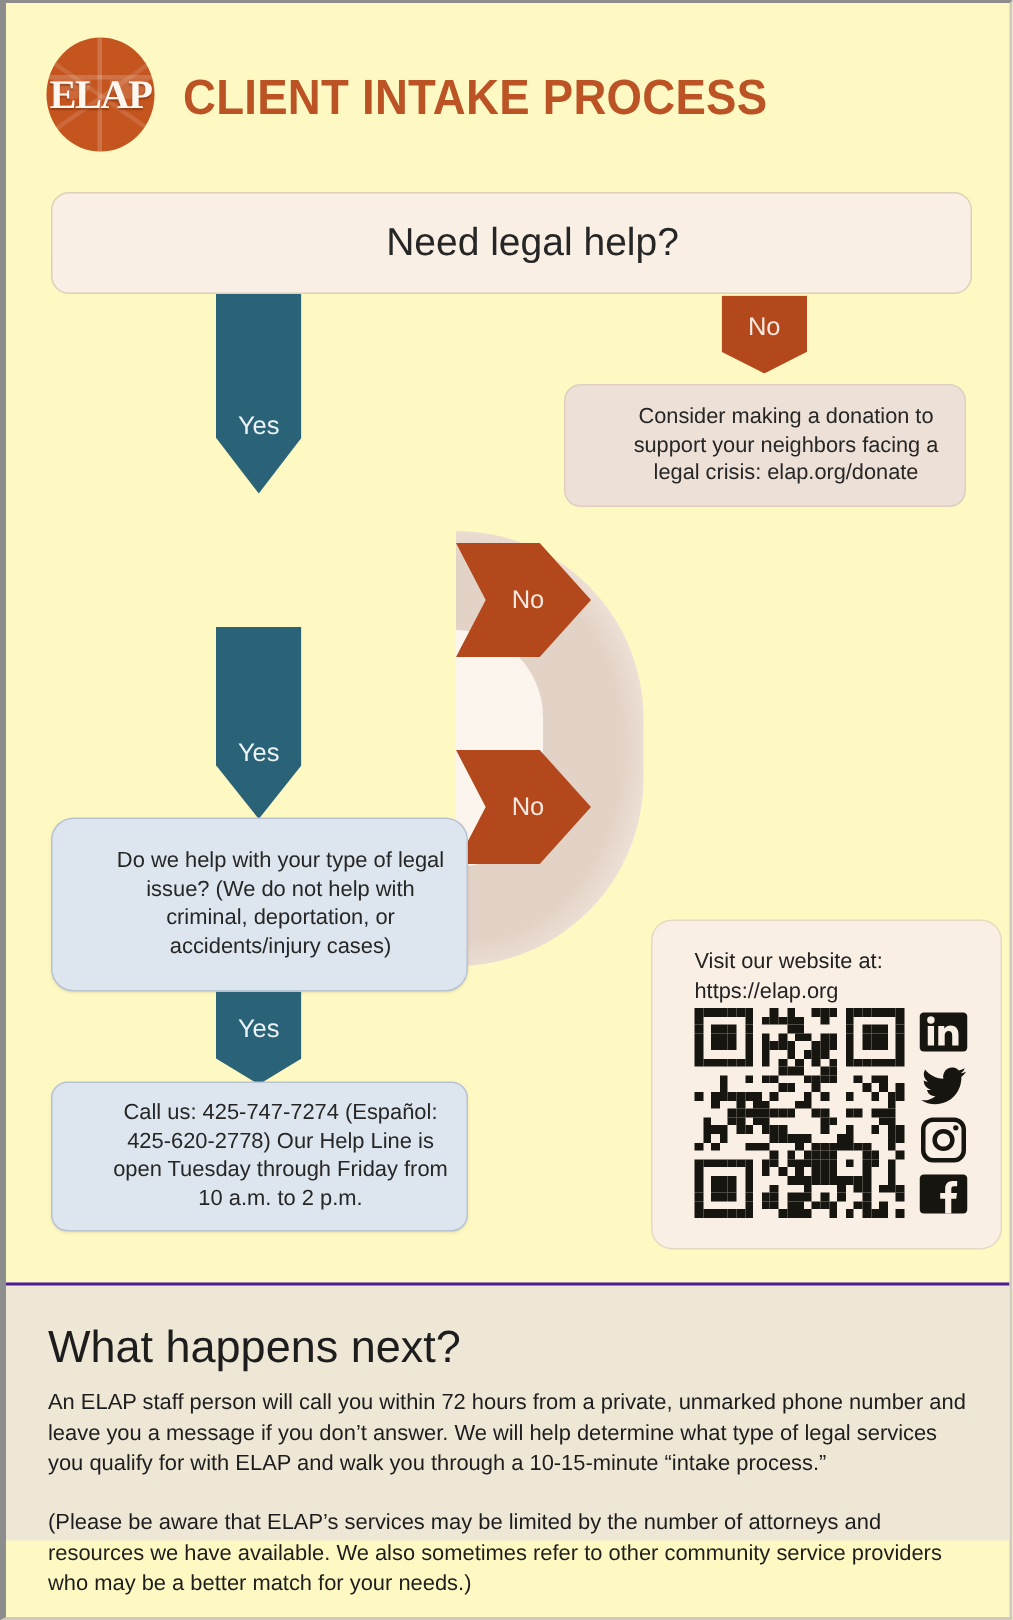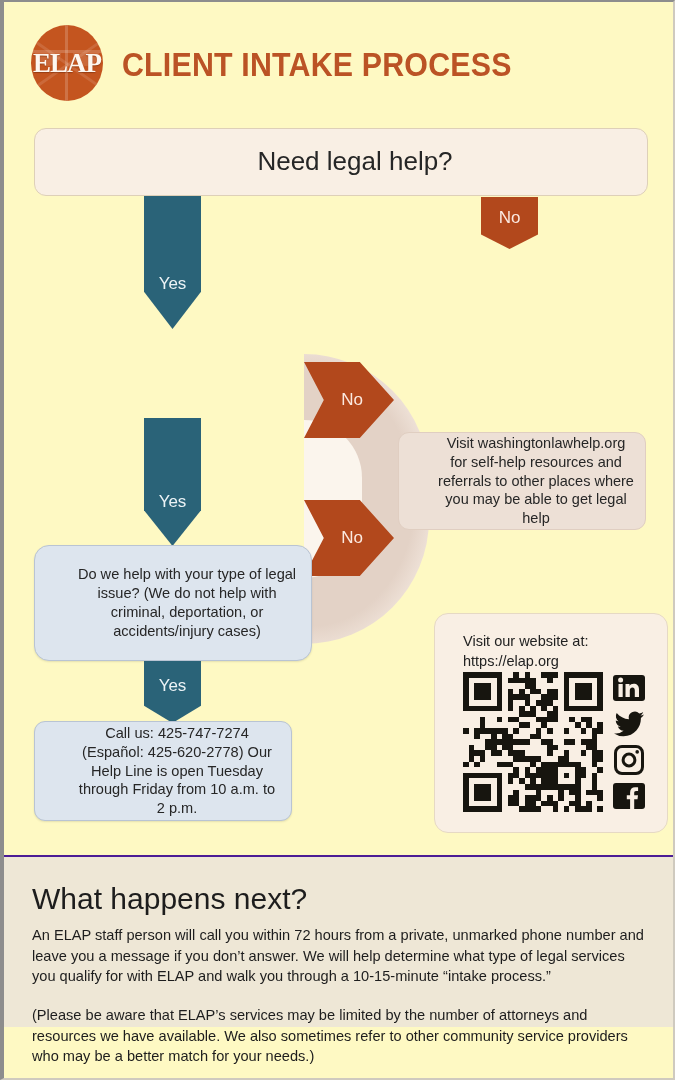--- a/index.html
+++ b/index.html
@@ -152,56 +152,56 @@
   </div>
 
   <div class="node box-cream" style="left:30px;top:126px;width:614px;height:68px;font-size:26px;">
     <span class="txt">Need legal help?</span>
   </div>
 
   <div class="arrow-down orange" style="left:477px;top:195px;width:57px;height:52px;">
     <span style="margin-bottom:10px;">No</span>
   </div>
 
+  <div class="node box-tan" style="left:372px;top:254px;width:268px;height:82px;font-size:14.5px;">
+    <span class="txt">Consider making a donation to support your neighbors facing a legal crisis: elap.org/donate</span>
+  </div>
 
   <div class="arrow-down" style="left:140px;top:194px;width:57px;height:133px;">
     <span style="margin-top:42px;">Yes</span>
   </div>
 
   <div id="connector-circle"></div>
   <div id="connector-inner"></div>
 
 
   <div class="arrow-right" style="left:300px;top:360px;width:90px;height:76px;
               clip-path:polygon(0 0,62% 0,100% 50%,62% 100%,0 100%,22% 50%);">
     <span style="margin-left:6px;">No</span>
   </div>
 
-  <div class="node box-tan" style="left:394px;top:430px;width:248px;height:98px;font-size:14.5px;">
-    <span class="txt">Visit washingtonlawhelp.org for self-help resources and referrals to other places where you may be able to get legal help</span>
-  </div>
 
   <div class="arrow-down" style="left:140px;top:416px;width:57px;height:128px;">
     <span style="margin-top:40px;">Yes</span>
   </div>
 
   <div class="arrow-right" style="left:300px;top:498px;width:90px;height:76px;
               clip-path:polygon(0 0,62% 0,100% 50%,62% 100%,0 100%,22% 50%);">
     <span style="margin-left:6px;">No</span>
   </div>
 
   <div class="node box-blue" style="left:30px;top:543px;width:278px;height:116px;font-size:14.6px;border-radius:15px;">
     <span class="txt">Do we help with your type of legal issue? (We do not help with criminal, deportation, or accidents/injury cases)</span>
   </div>
 
   <div class="arrow-down" style="left:140px;top:659px;width:57px;height:62px;">
     <span style="margin-bottom:12px;">Yes</span>
   </div>
 
-  <div class="node box-blue" style="left:30px;top:719px;width:258px;height:100px;font-size:14.6px;">
+  <div class="node box-blue" style="left:30px;top:719px;width:278px;height:100px;font-size:14.6px;">
     <span class="txt">Call us: 425-747-7274 (Español: 425-620-2778) Our Help Line is open Tuesday through Friday from 10 a.m. to 2 p.m.</span>
   </div>
 
   <div id="qr-card">
     <div id="qr-label">
       <span>Visit our website at:</span><br>
       <span>https://elap.org</span>
     </div>
     <div id="qr">
         <i class="on"></i>

